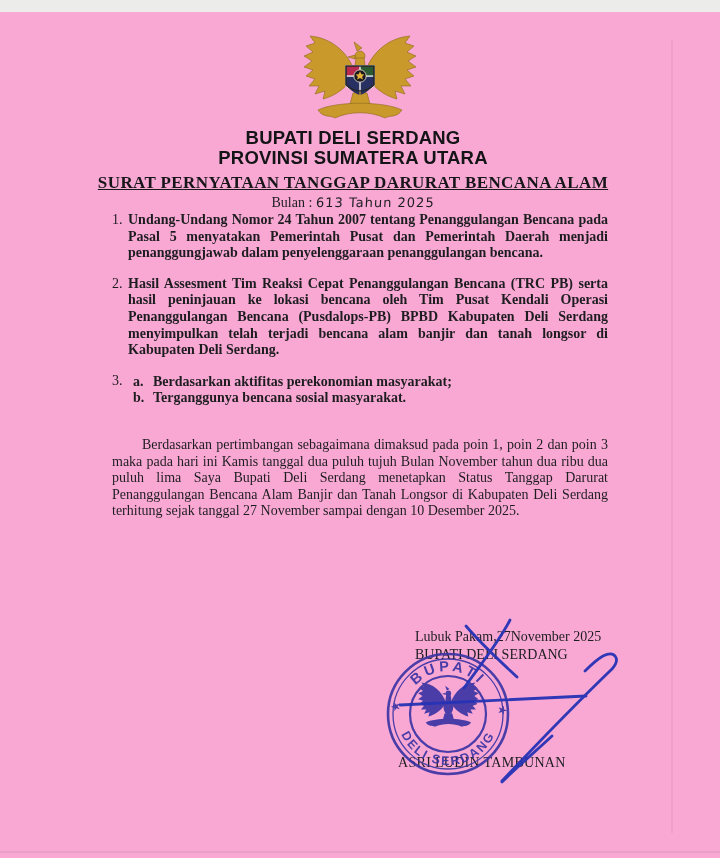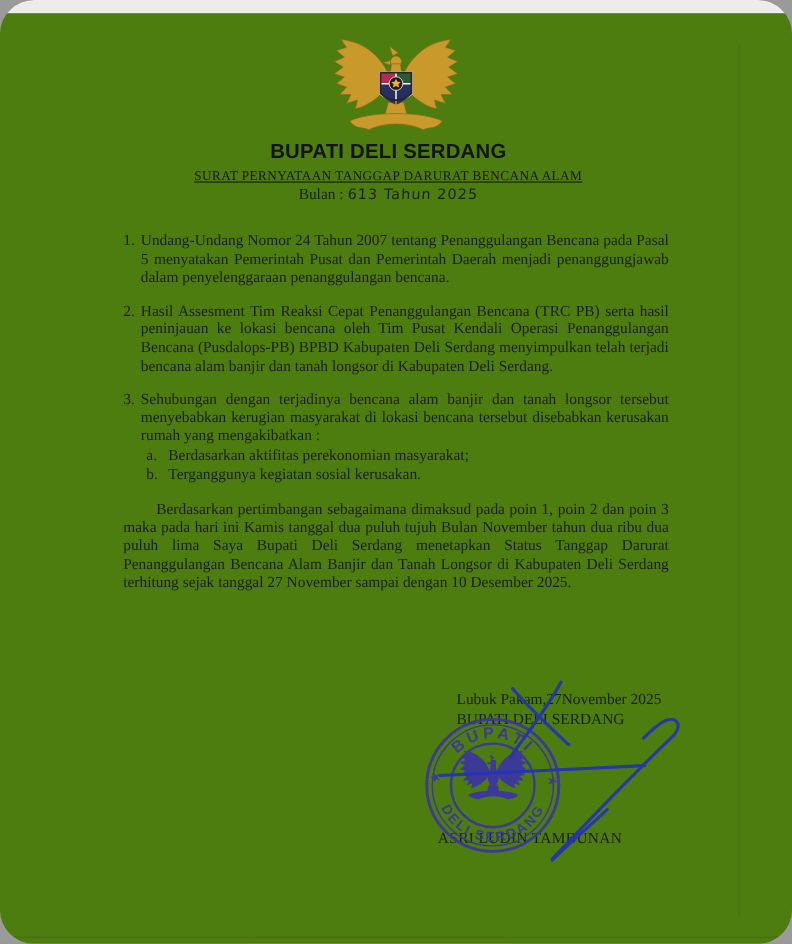--- a/index.html
+++ b/index.html
@@ -1,41 +1,41 @@
 <!DOCTYPE html>
 <html><head>
 <meta charset="utf-8">
 <style>
   html,body{margin:0;padding:0;background:#9a9a9a;}
   .sheet{
     position:relative; width:720px; height:858px; margin:0 auto;
-    background:#4d7c0f; overflow:hidden;
-    font-family:"Liberation Serif", serif; color:#1d1d20;border-radius:31px;
+    background:#f9a8d4; overflow:hidden;
+    font-family:"Liberation Serif", serif; color:#1d1d20;
   }
   .scan-topbar{position:absolute;top:0;left:0;right:0;height:12px;background:#ececeb;}
   .scan-crease{position:absolute;top:40px;bottom:25px;left:671px;width:2px;background:rgba(0,0,0,0.045);}
   .scan-bottomline{position:absolute;bottom:5px;left:0;right:0;height:2px;background:rgba(0,0,0,0.05);}
 
   .emblem{position:absolute;top:24px;left:50%;transform:translateX(-50%);}
 
   .header{position:absolute;top:128px;left:0;right:14px;text-align:center;}
   .hline{font-family:"Liberation Sans", sans-serif;font-weight:bold;font-size:18.5px;line-height:20px;letter-spacing:.2px;color:#141417;}
-  .title{margin-top:5px;font-weight:normal;font-size:12px;letter-spacing:.4px;text-decoration:underline;color:#17171a;}
+  .title{margin-top:5px;font-weight:bold;font-size:17px;letter-spacing:.4px;text-decoration:underline;color:#17171a;}
   .nomor{margin-top:2px;font-size:14px;}
   .hand{font-family:"DejaVu Sans", sans-serif;font-size:13px;letter-spacing:1px;transform:skewX(-3deg);display:inline-block;}
 
   .bodytext{position:absolute;top:212px;left:112px;width:496px;font-size:14px;line-height:16.6px;}
   .item{display:flex;margin-bottom:14px;}
   .num{flex:none;width:16px;}
-  .itext{flex:1;text-align:justify;}
+  .itext{flex:1;text-align:justify;font-weight:bold;}
   .sublist{margin-top:1px;}
   .sub{display:flex;}
   .slet{flex:none;width:20px;margin-left:5px;}
   .stext{flex:1;}
-  .para{text-align:justify;text-indent:30px;margin-top:16px;}
+  .para{text-align:justify;text-indent:30px;margin-top:30px;}
   .para.closing{margin-top:16px;}
 
   .sigblock{position:absolute;left:415px;top:628px;font-size:14px;line-height:18px;}
   .signame{position:absolute;left:398px;top:755px;font-size:14px;letter-spacing:.3px;}
 
   .stamp{position:absolute;left:370px;top:640px;z-index:3;opacity:.92;}
   .ink{position:absolute;left:360px;top:600px;z-index:4;pointer-events:none;}
 </style>
 </head>
 <body>
@@ -68,20 +68,21 @@
       <path d="M46,52.8 H59.3 V71 Q51,67.5 46,61 Z" fill="#283061"></path>
       <path d="M60.7,52.8 H74 V61 Q68,68 60.7,71 Z" fill="#283061"></path>
       <circle cx="60" cy="52" r="6.2" fill="#1b1b1f" stroke="#f0ead8" stroke-width="0.8"></circle>
       <polygon points="60,47.6 61.4,50.3 64.3,50.6 62.2,52.7 62.8,55.6 60,54.1 57.2,55.6 57.8,52.7 55.7,50.6 58.6,50.3" fill="#e6b23b"></polygon>
       <path d="M46,42 H74 V61 Q60,73 46,61 Z" fill="none" stroke="#26262a" stroke-width="1.6"></path>
     </g>
   </svg>
 
   <div class="header">
     <div class="hline">BUPATI DELI SERDANG</div>
+    <div class="hline">PROVINSI SUMATERA UTARA</div>
     <div class="title">SURAT PERNYATAAN TANGGAP DARURAT BENCANA ALAM</div>
     <div class="nomor">
       <span>Bulan :</span>
       <span class="hand">613 Tahun 2025</span>
     </div>
   </div>
 
   <div class="bodytext">
 
     <div class="item">
@@ -90,29 +91,28 @@
     </div>
 
     <div class="item">
       <span class="num">2.</span>
       <span class="itext">Hasil Assesment Tim Reaksi Cepat Penanggulangan Bencana (TRC PB) serta hasil peninjauan ke lokasi bencana oleh Tim Pusat Kendali Operasi Penanggulangan Bencana (Pusdalops-PB) BPBD Kabupaten Deli Serdang menyimpulkan telah terjadi bencana alam banjir dan tanah longsor di Kabupaten Deli Serdang.</span>
     </div>
 
     <div class="item" style="margin-bottom:0;">
       <span class="num">3.</span>
       <span class="itext">
-        <span>Sehubungan dengan terjadinya bencana alam banjir dan tanah longsor tersebut menyebabkan kerugian masyarakat di lokasi bencana tersebut disebabkan kerusakan rumah yang mengakibatkan :</span>
         <span class="sublist" style="display:block;">
           <span class="sub">
             <span class="slet">a.</span>
             <span class="stext">Berdasarkan aktifitas perekonomian masyarakat;</span>
           </span>
           <span class="sub">
             <span class="slet">b.</span>
-            <span class="stext">Terganggunya kegiatan sosial kerusakan.</span>
+            <span class="stext">Terganggunya bencana sosial masyarakat.</span>
           </span>
         </span>
       </span>
     </div>
 
     <div class="para">Berdasarkan pertimbangan sebagaimana dimaksud pada poin 1, poin 2 dan poin 3 maka pada hari ini Kamis tanggal dua puluh tujuh Bulan November tahun dua ribu dua puluh lima Saya Bupati Deli Serdang menetapkan Status Tanggap Darurat Penanggulangan Bencana Alam Banjir dan Tanah Longsor di Kabupaten Deli Serdang terhitung sejak tanggal 27 November sampai dengan 10 Desember 2025.</div>
   </div>
 
   <div class="sigblock">
     <div>Lubuk Pakam,27November 2025</div>

